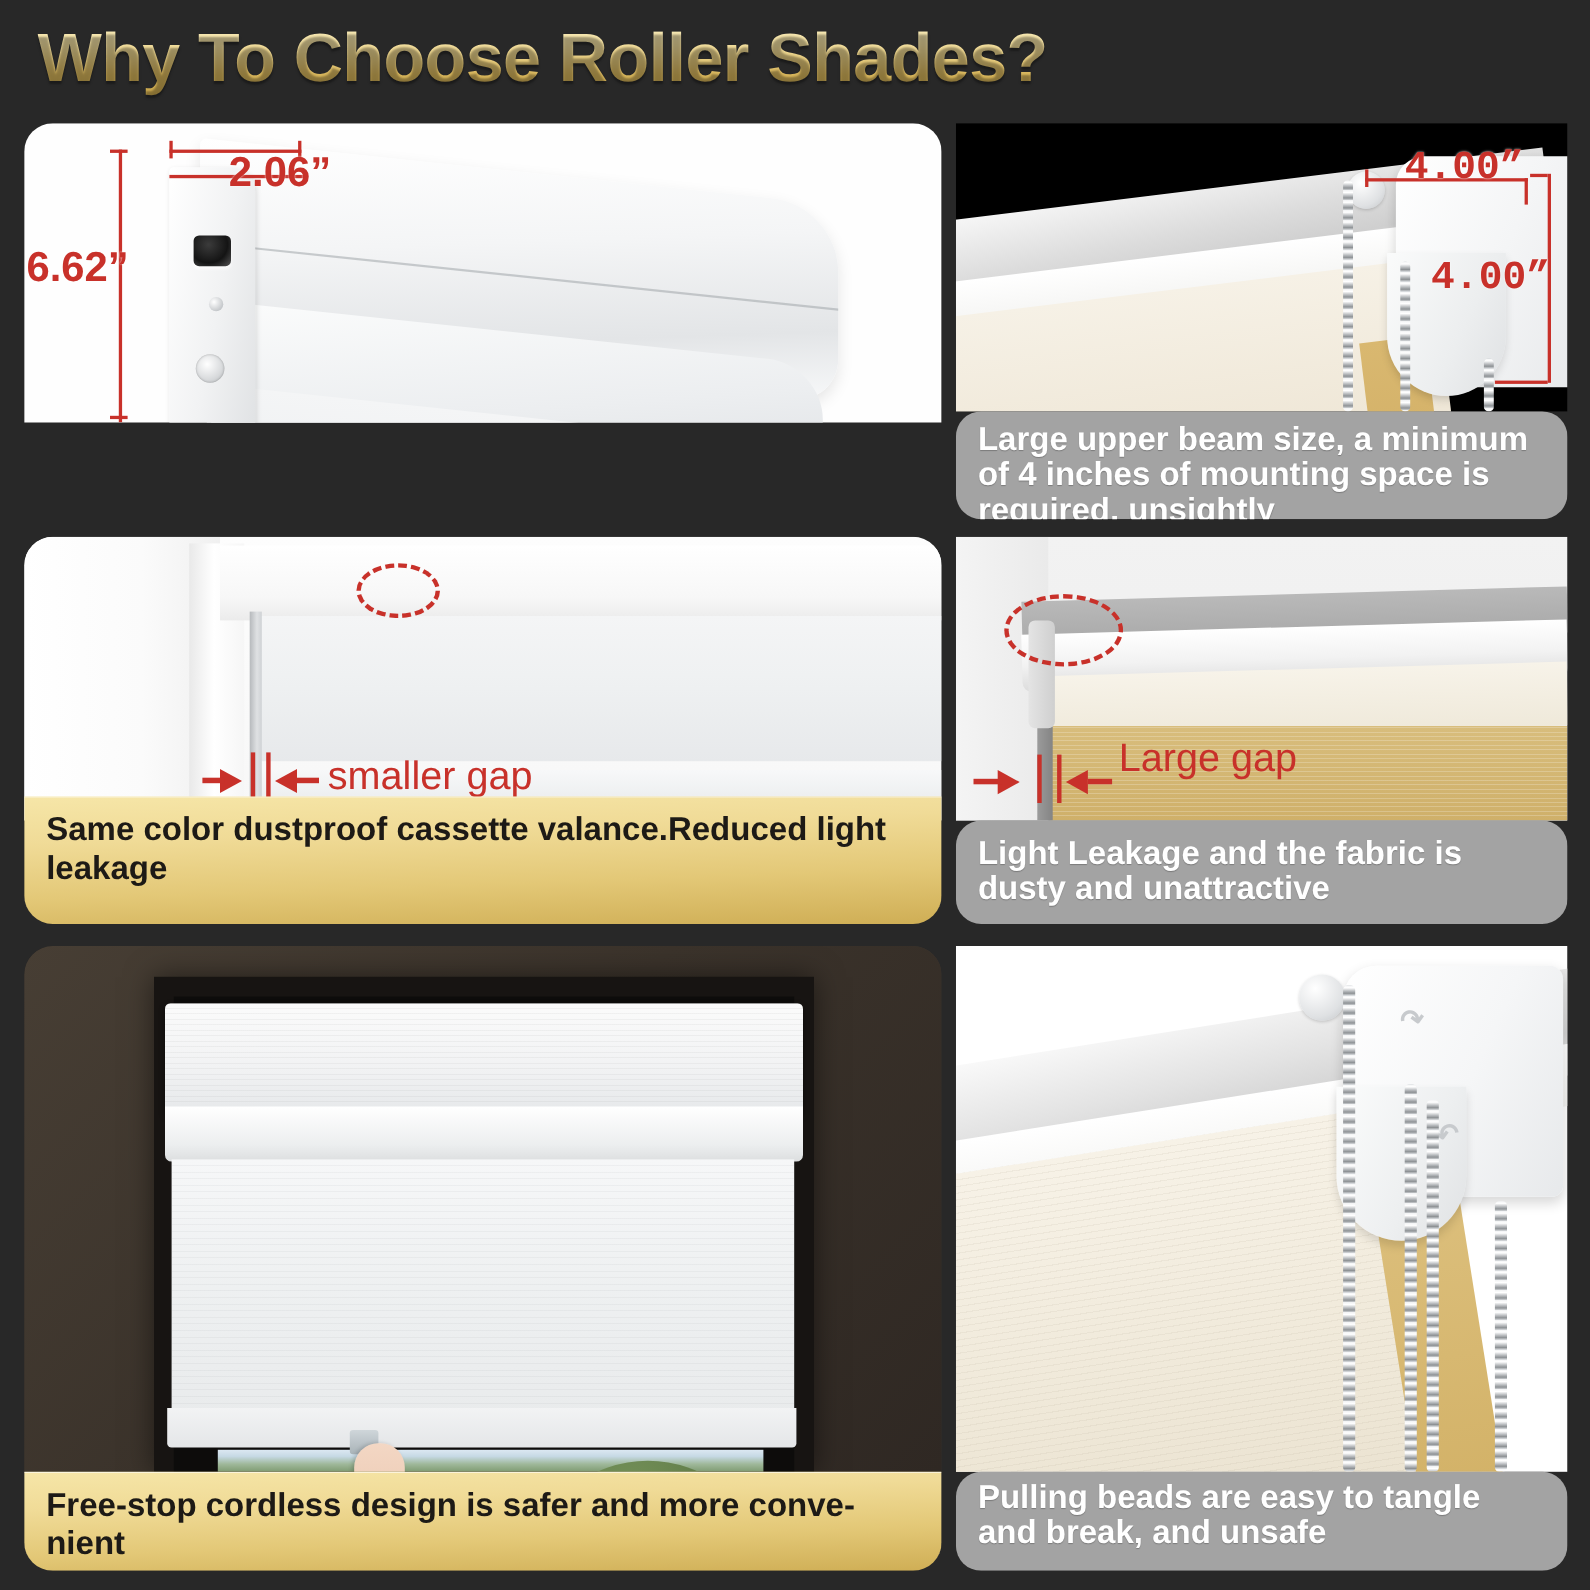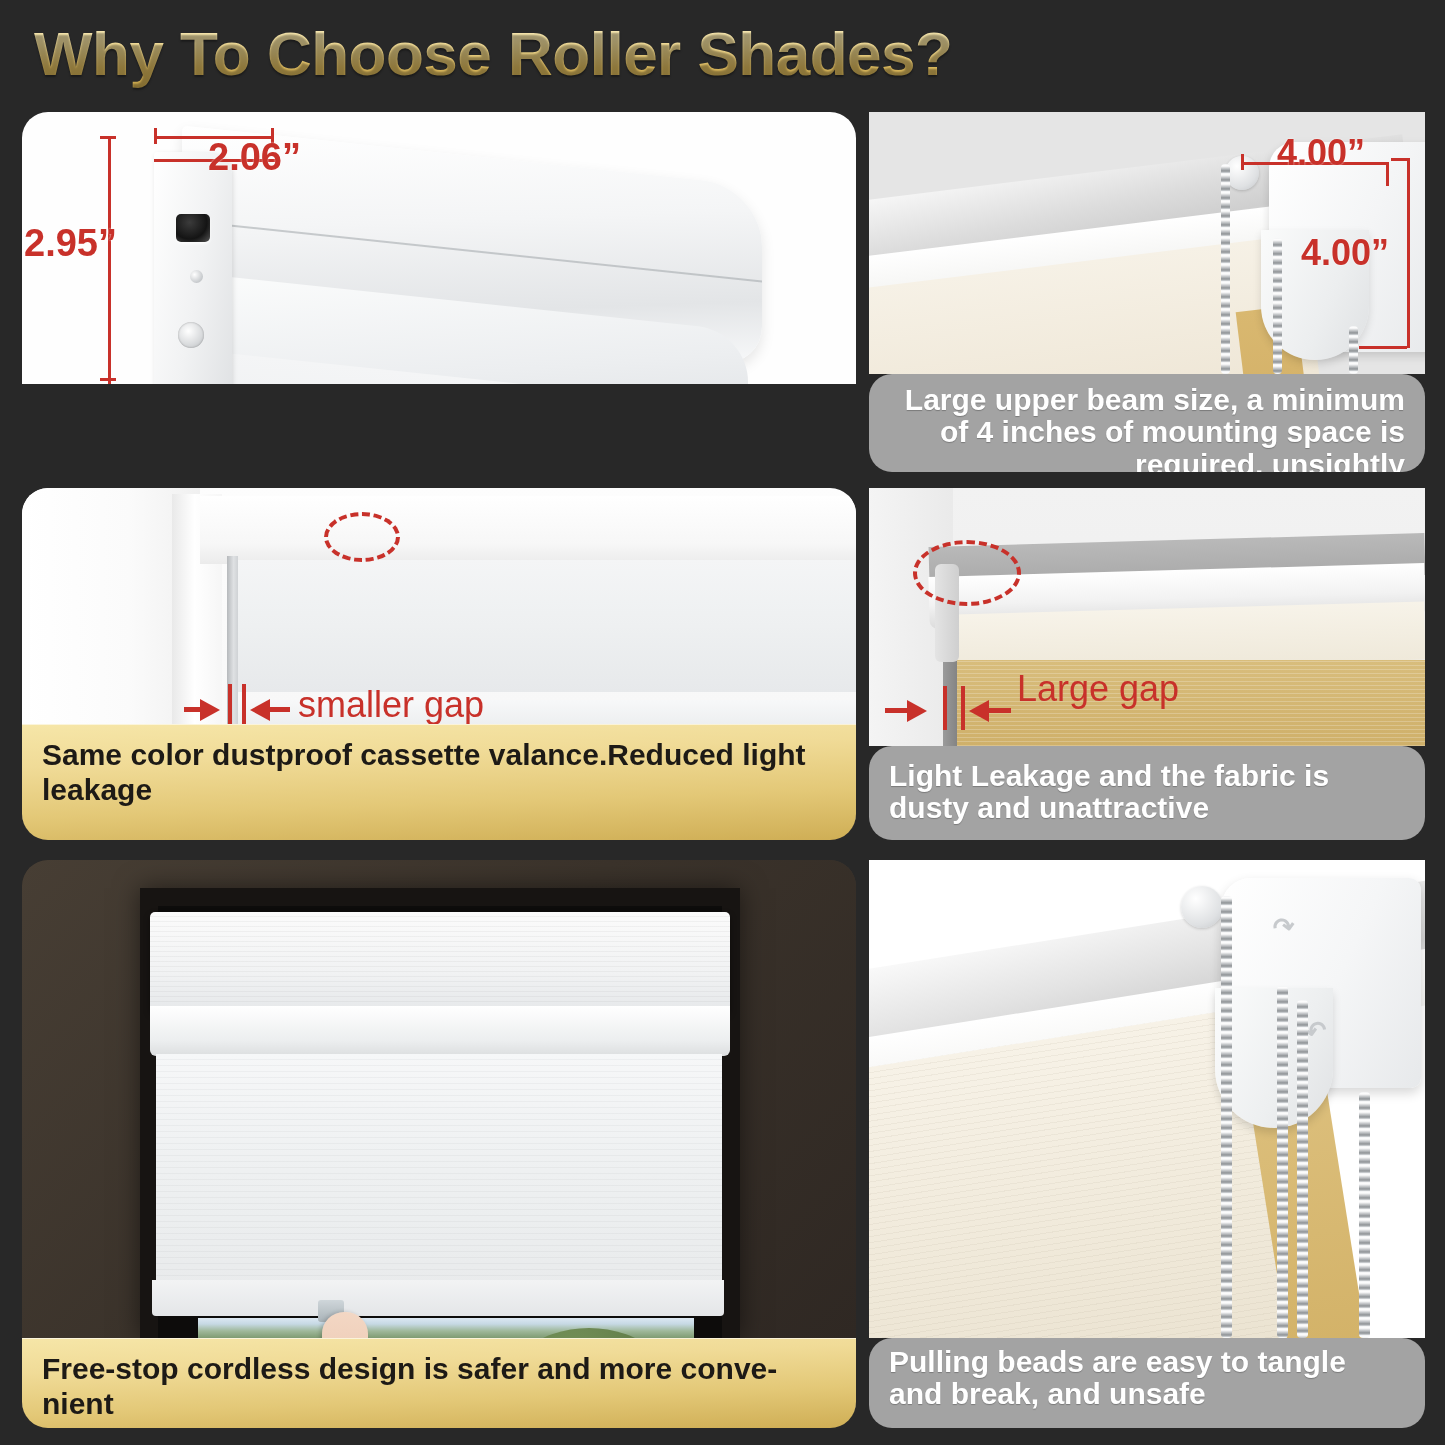--- a/index.html
+++ b/index.html
@@ -37,21 +37,21 @@
   }
 
   
   .card {
     position: absolute;
     overflow: hidden;
   }
   .card.left  { left: 22px;  width: 834px; }
   .card.right { left: 869px; width: 556px; }
 
-  .row1 { top: 112px; height: 360px; text-align: right; }
+  .row1 { top: 112px; height: 360px; }
   .row2 { top: 488px; height: 352px; }
   .row3 { top: 860px; height: 568px; }
 
   .photo {
     position: absolute;
     left: 0; right: 0; top: 0;
     overflow: hidden;
     background: #ffffff;
   }
 
@@ -138,21 +138,21 @@
   .dim-h { height:3px; }
   .dim-v { width:3px; }
   .dim-tick-v { position:absolute; width:3px; height:16px; background:#c8312a; }
   .dim-tick-h { position:absolute; height:3px; width:16px; background:#c8312a; }
   .dim-label {
     position:absolute; color:#c8312a; font-weight:bold; white-space:nowrap;
     text-shadow: 0 0 2px rgba(255,255,255,0.9);
   }
 
   
-  .p2 { background:#e5e5e5; }
+  .p2 { background:#000000;font-family:Liberation Mono, monospace; }
   .roll-top {
     position:absolute; left:-20px; top:56px; width:560px; height:78px;
     background: linear-gradient(175deg,#f7f7f7 0%,#dcdcdc 45%,#cfcfcf 70%,#eaeaea 100%);
     transform: rotate(-7deg);
   }
   .roll-top2 {
     position:absolute; left:-20px; top:112px; width:560px; height:46px;
     background: linear-gradient(180deg,#ffffff 0%,#f3f3f1 100%);
     transform: rotate(-7deg);
   }
@@ -391,21 +391,21 @@
 
       <div class="dim-line dim-h" style="left:132px; top:24px; width:120px;"></div>
       <div class="dim-tick-v" style="left:132px; top:16px;"></div>
       <div class="dim-tick-v" style="left:249px; top:16px;"></div>
       <div class="dim-line dim-h" style="left:132px; top:47px; width:125px;"></div>
       <div class="dim-label" style="left:186px; top:24px; font-size:38px;">2.06”</div>
 
       <div class="dim-line dim-v" style="left:86px; top:24px; height:248px;"></div>
       <div class="dim-tick-h" style="left:78px; top:24px;"></div>
       <div class="dim-tick-h" style="left:78px; top:266px;"></div>
-      <div class="dim-label" style="left:2px; top:110px; font-size:38px;">2.95”</div>
+      <div class="dim-label" style="left:2px; top:110px; font-size:38px;">6.62”</div>
     </div>
 
   </div>
 
   <div class="card right row1">
     <div class="photo p2" style="height:262px;">
       <div class="roll-top"></div>
       <div class="roll-top2"></div>
       <div class="fabric-cream"></div>
       <div class="fabric-tan"></div>

